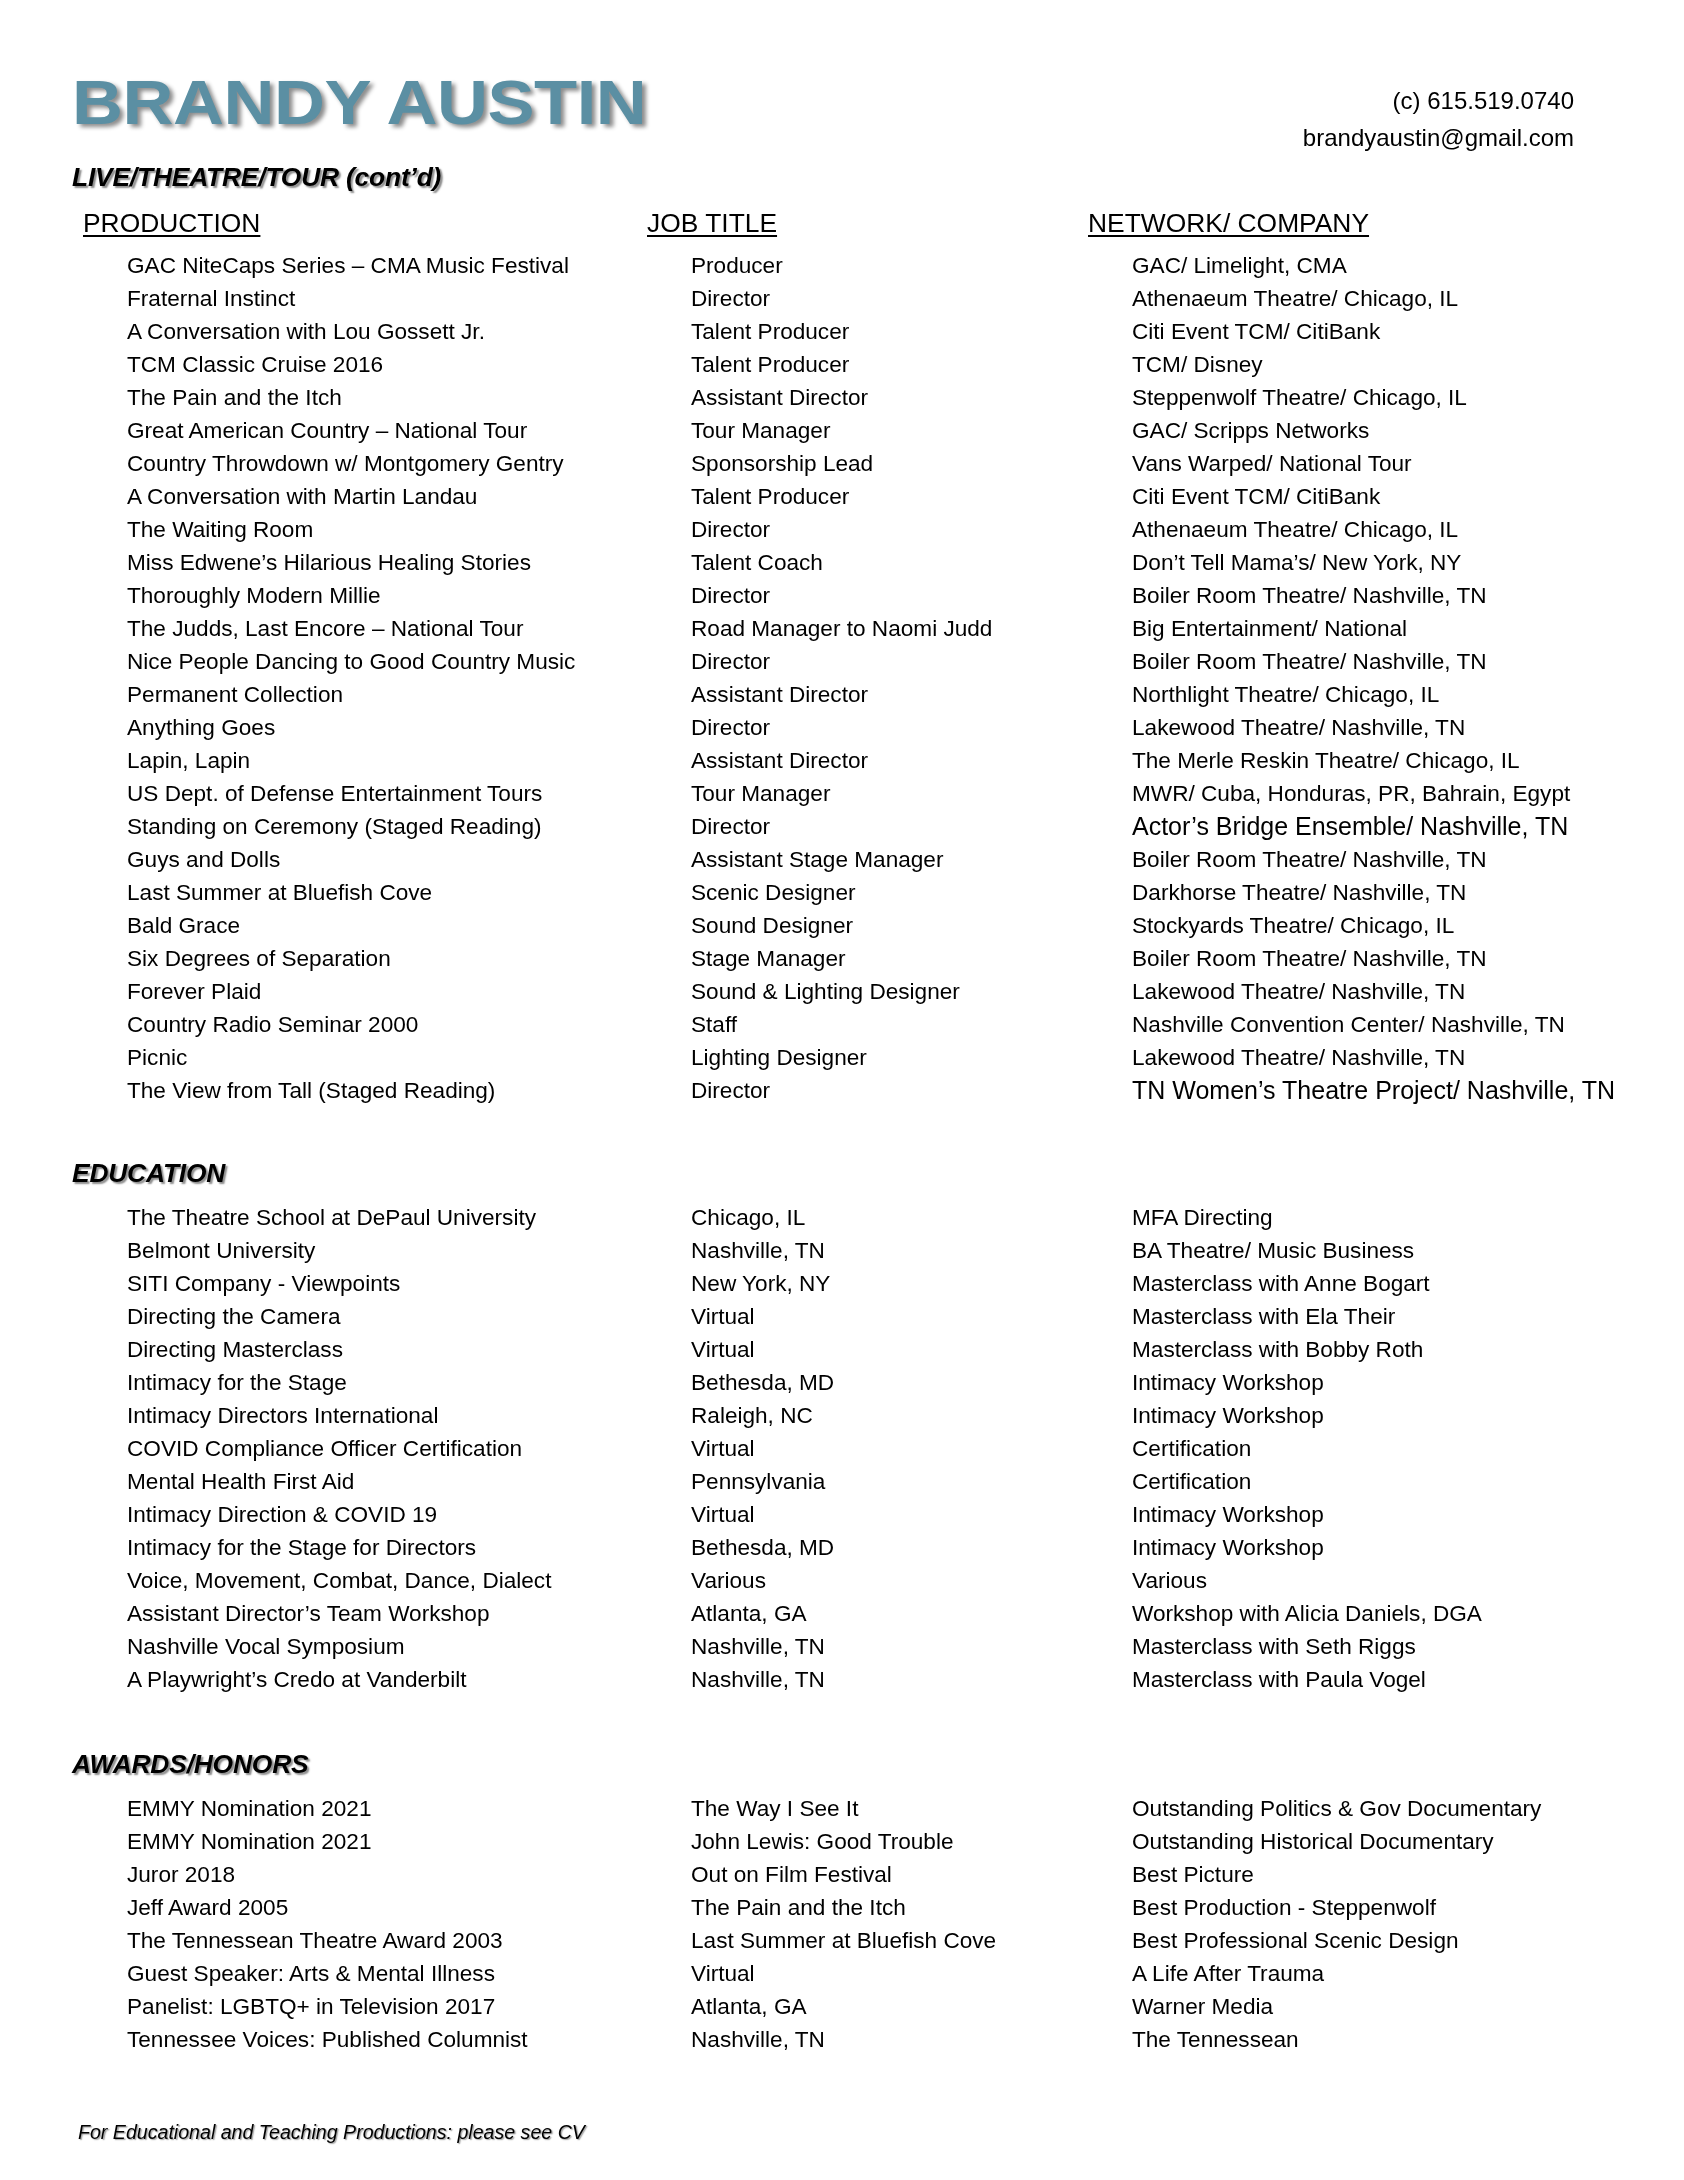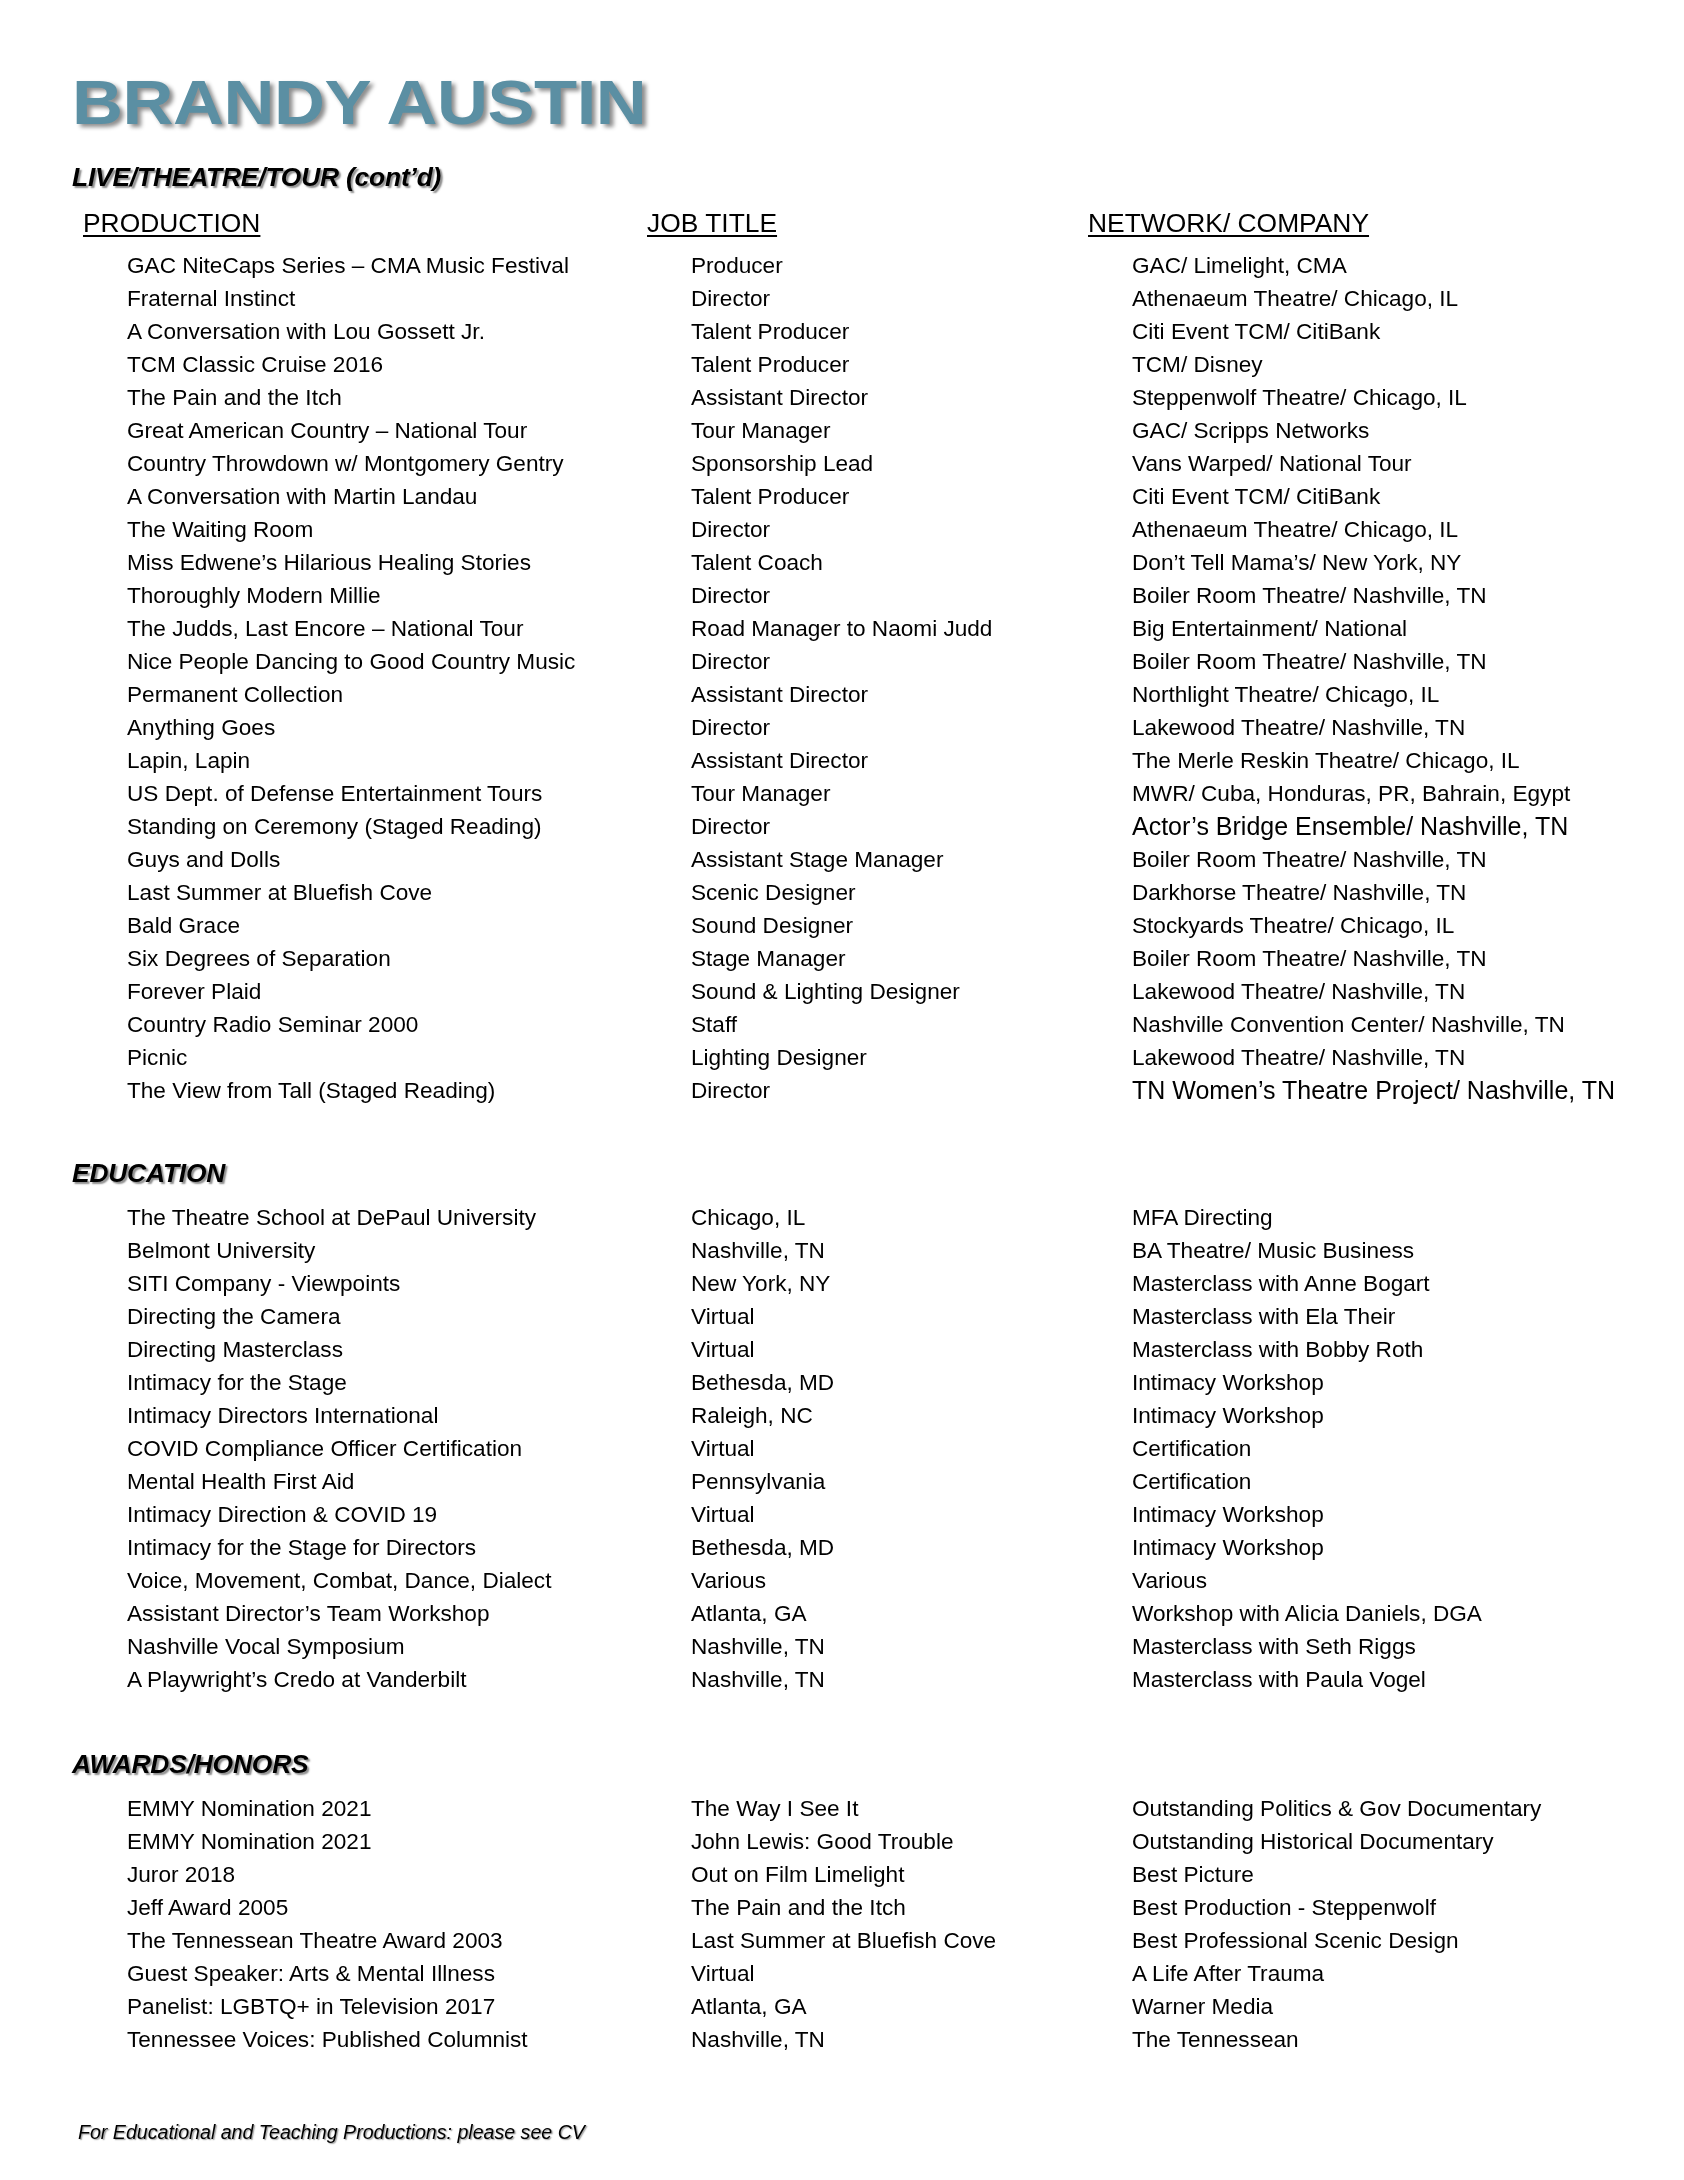--- a/index.html
+++ b/index.html
@@ -110,20 +110,24 @@
     white-space: nowrap;
   }
 </style>
 </head>
 <body>
 
 <div class="page">
 
   <div class="header">
     <div class="name">BRANDY AUSTIN</div>
+    <div class="contact">
+      <div>(c) 615.519.0740</div>
+      <div>brandyaustin@gmail.com</div>
+    </div>
   </div>
 
   <div class="section-title">LIVE/THEATRE/TOUR (cont’d)</div>
   <div class="col-head-row">
     <div class="col-head c1">PRODUCTION</div>
     <div class="col-head c2">JOB TITLE</div>
     <div class="col-head c3">NETWORK/ COMPANY</div>
   </div>
   <div class="rows" id="live-rows">
       <div class="row">
@@ -348,21 +352,21 @@
         <div class="cell c2">The Way I See It</div>
         <div class="cell c3">Outstanding Politics &amp; Gov Documentary</div>
       </div>
       <div class="row">
         <div class="cell c1">EMMY Nomination 2021</div>
         <div class="cell c2">John Lewis: Good Trouble</div>
         <div class="cell c3">Outstanding Historical Documentary</div>
       </div>
       <div class="row">
         <div class="cell c1">Juror 2018</div>
-        <div class="cell c2">Out on Film Limelight</div>
+        <div class="cell c2">Out on Film Festival</div>
         <div class="cell c3">Best Picture</div>
       </div>
       <div class="row">
         <div class="cell c1">Jeff Award 2005</div>
         <div class="cell c2">The Pain and the Itch</div>
         <div class="cell c3">Best Production - Steppenwolf</div>
       </div>
       <div class="row">
         <div class="cell c1">The Tennessean Theatre Award 2003</div>
         <div class="cell c2">Last Summer at Bluefish Cove</div>

